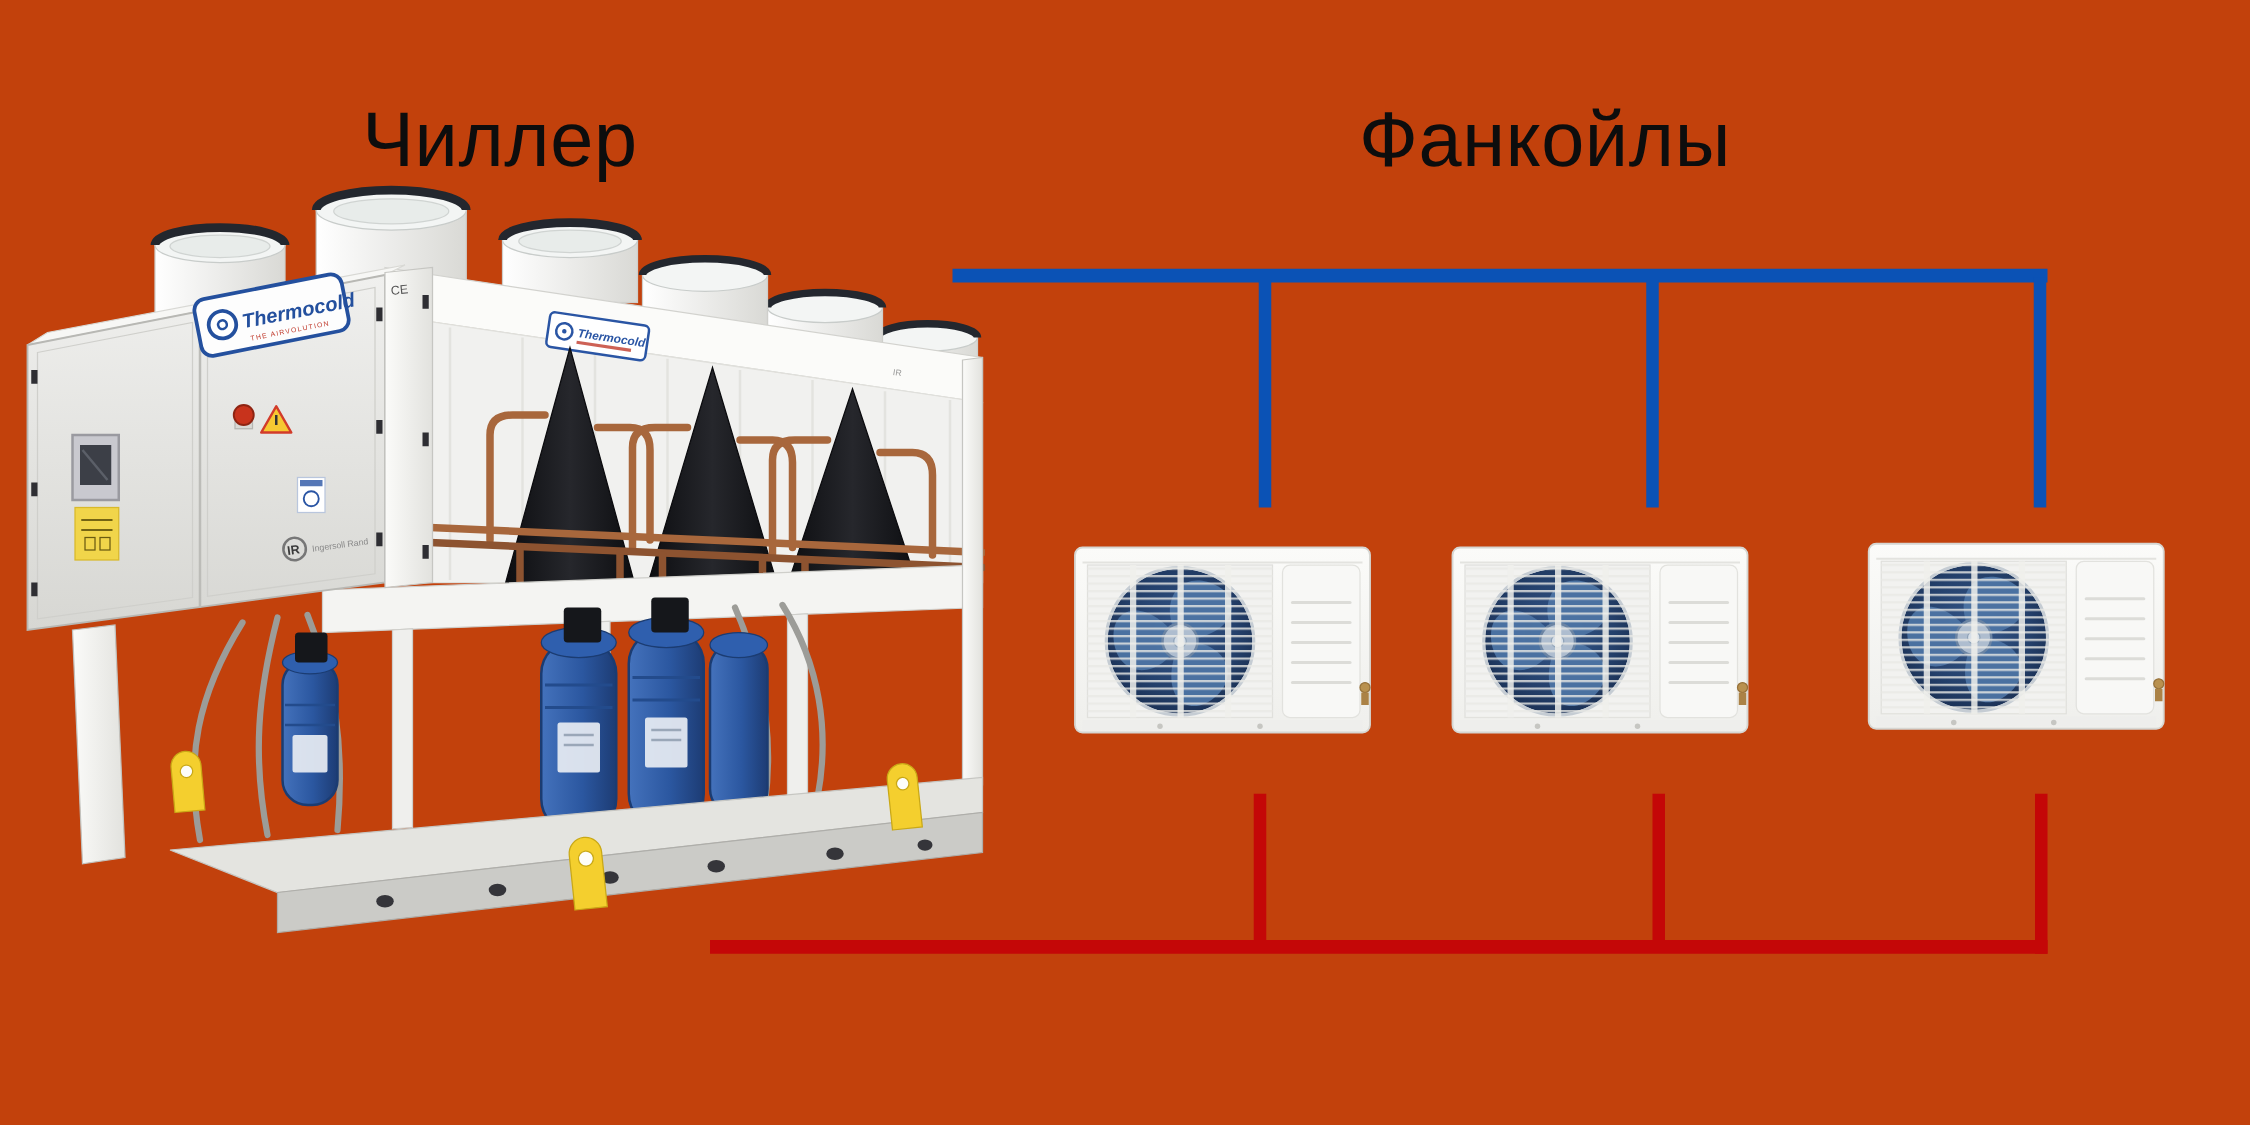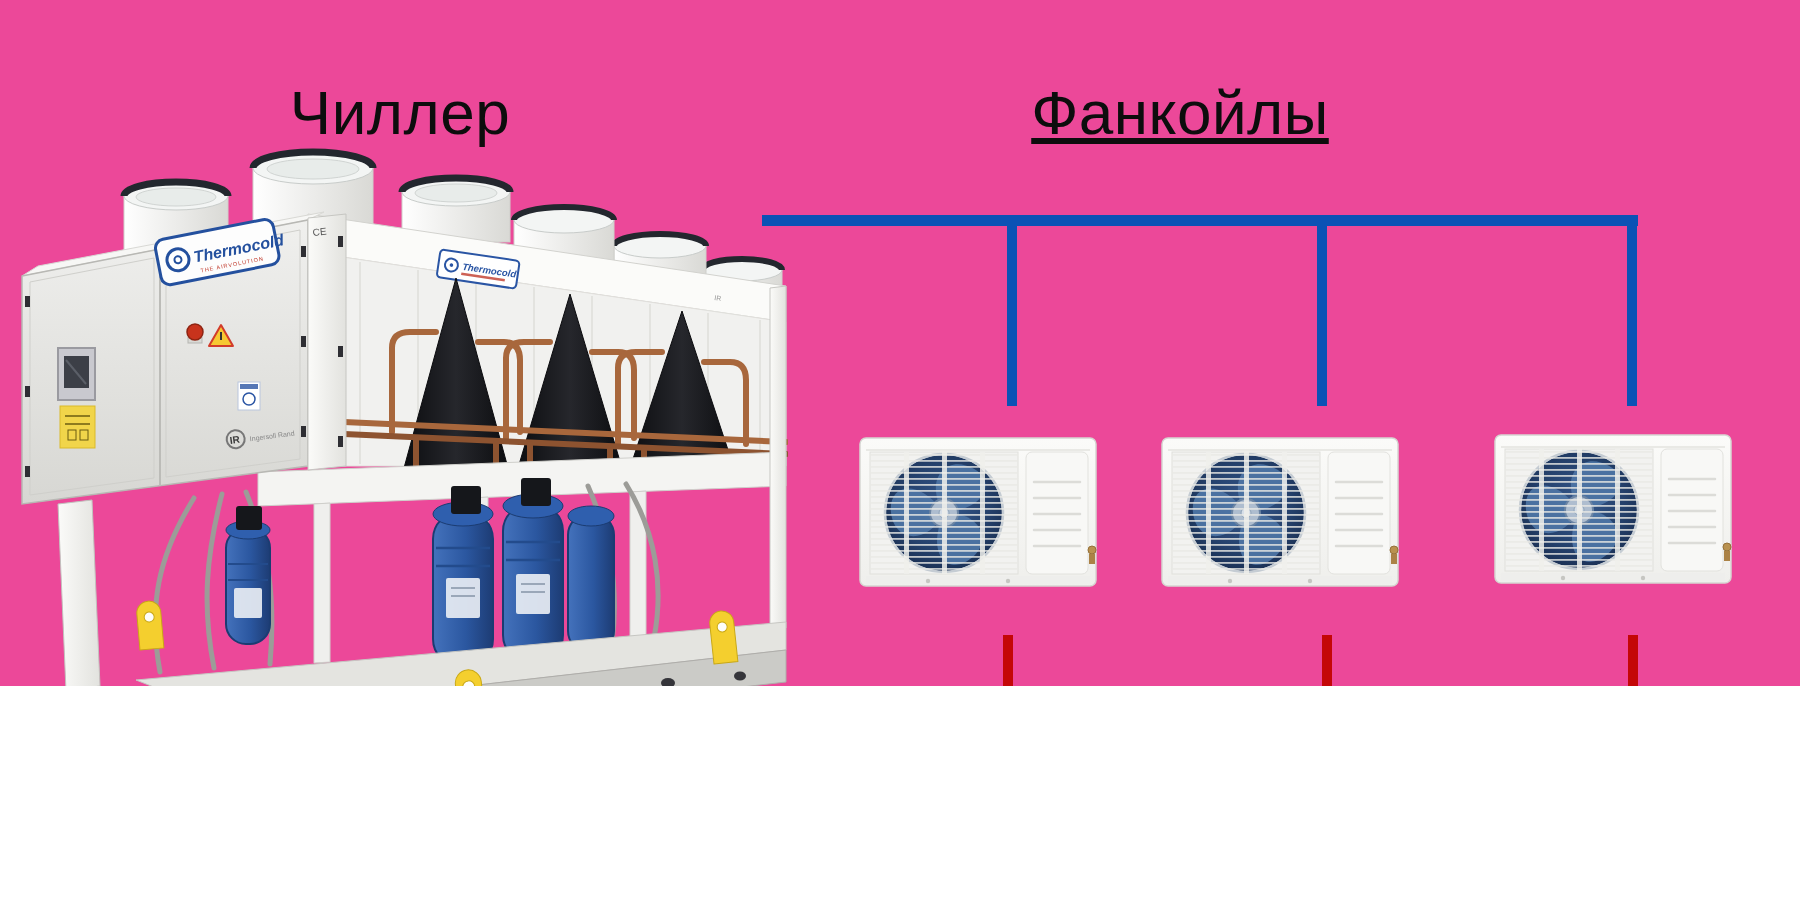--- a/index.html
+++ b/index.html
@@ -1,21 +1,21 @@
 <!DOCTYPE html>
 <html><head>
 <meta charset="utf-8">
 <style>
   html,body{margin:0;padding:0;background:#fff;}
-  #canvas{position:relative;width:1800px;height:686px;background:#ec4899;overflow:hidden;
+  #canvas{position:relative;width:1800px;height:900px;background:#c2410c;overflow:hidden;
           font-family:"Liberation Sans",sans-serif;}
   .hdr{position:absolute;top:82px;line-height:62px;font-size:62px;color:#0d0d0d;
        text-align:center;letter-spacing:0.5px;}
   #lbl-chiller{left:200px;width:400px;}
-  #lbl-fancoils{left:980px;width:400px;text-decoration:underline;}
+  #lbl-fancoils{left:1036px;width:400px;}
   .pipe{position:absolute;}
   .fancoil{position:absolute;width:240px;height:165px;}
   #chiller-wrap{position:absolute;left:8px;top:136px;width:780px;height:612px;}
   svg text{font-family:"Liberation Sans",sans-serif;}
 </style>
 </head>
 <body>
 
 <div id="canvas">
 

